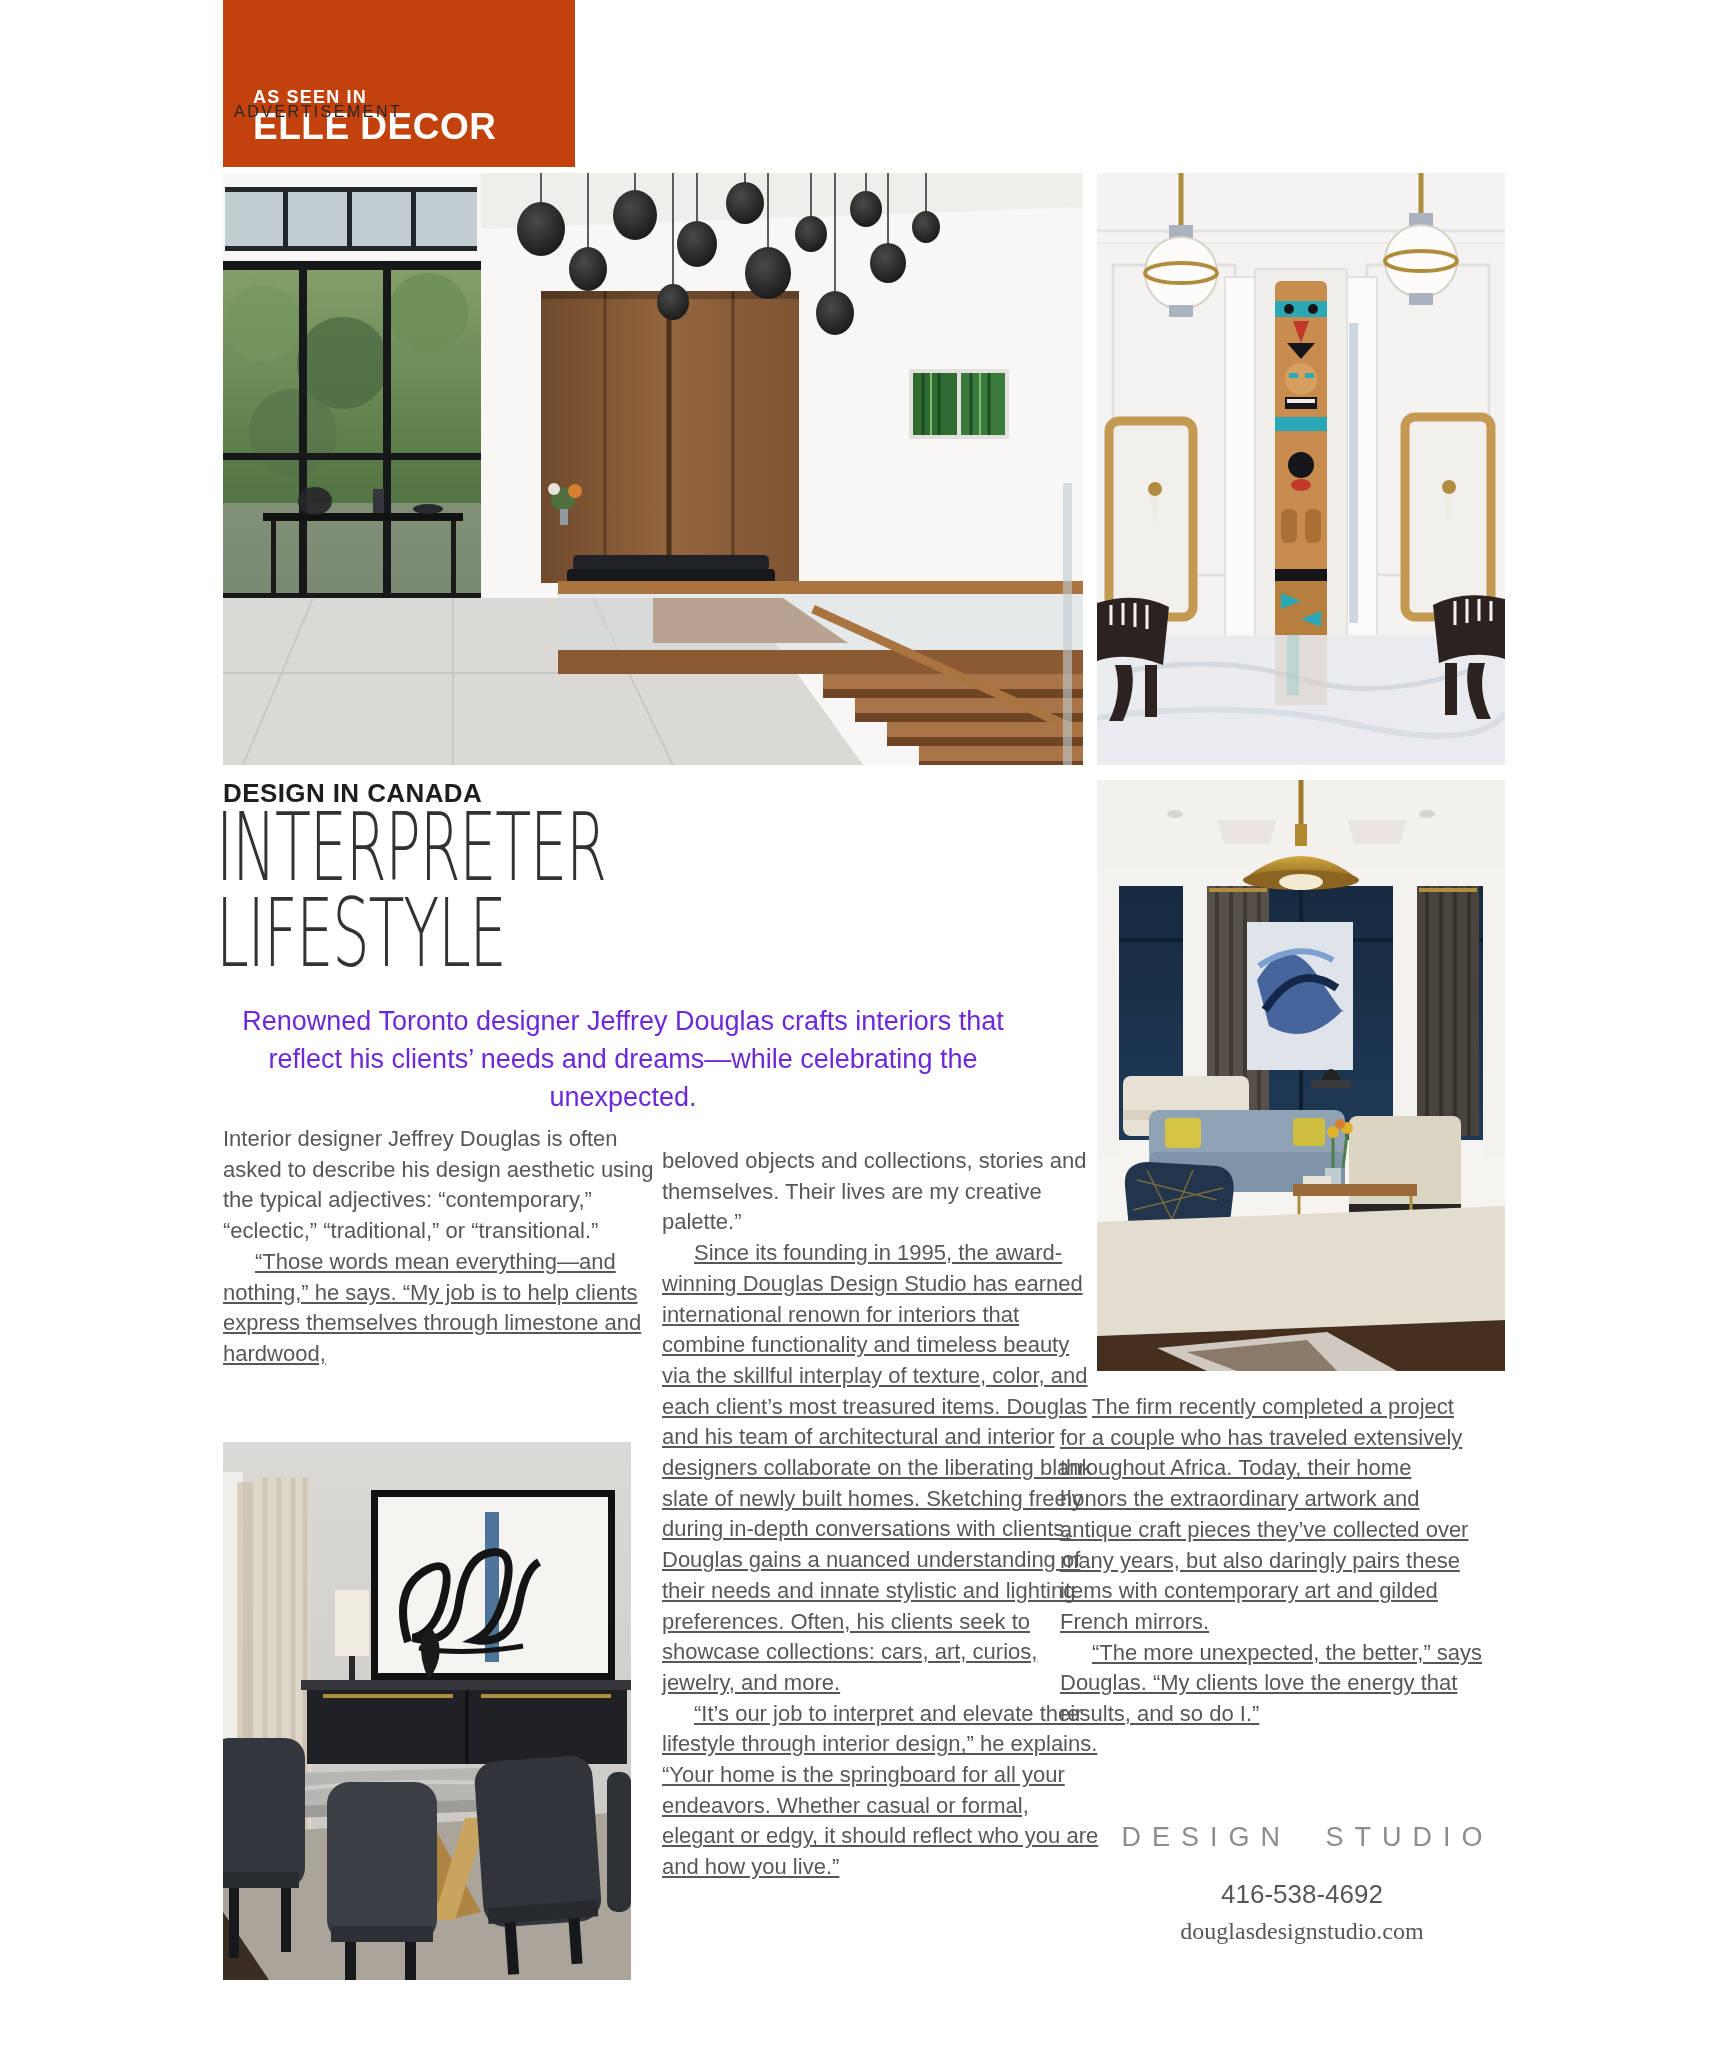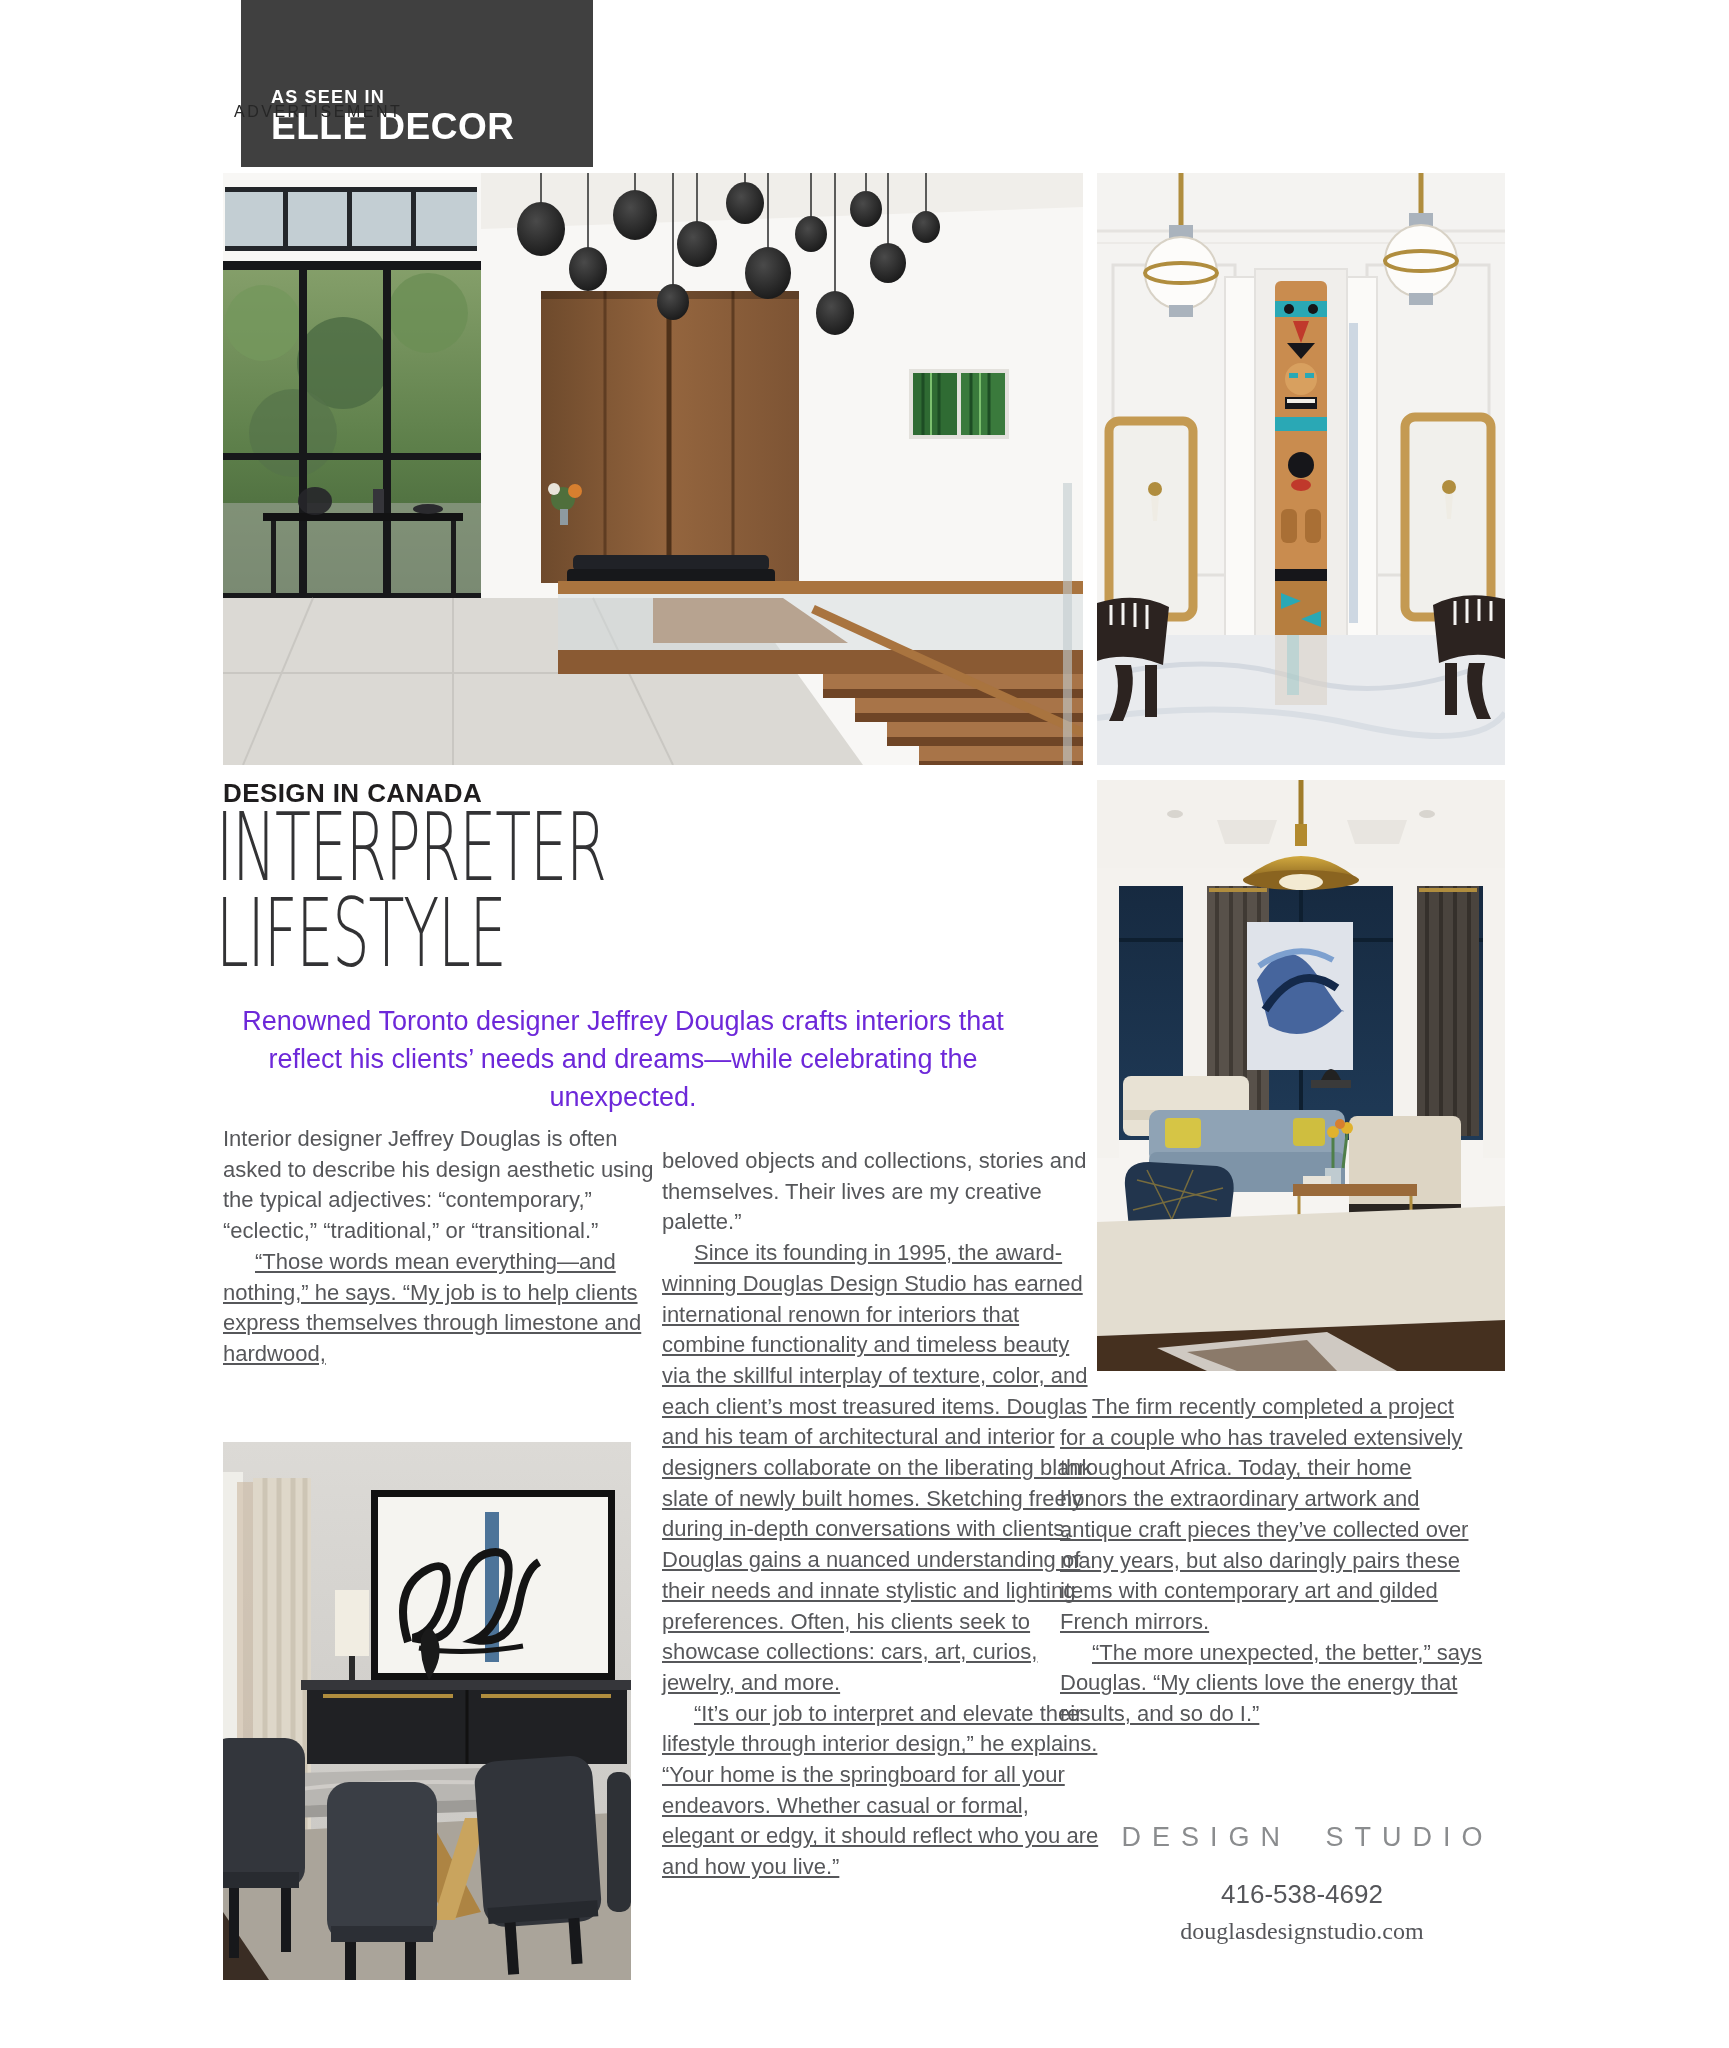--- a/index.html
+++ b/index.html
@@ -1,22 +1,22 @@
 <!DOCTYPE html>
 <html><head>
 <meta charset="utf-8">
 <style>
   html,body{margin:0;padding:0;background:#e9e9e9;}
   .page{position:relative;width:1729px;height:2048px;background:#ffffff;overflow:hidden;
         font-family:"Liberation Sans", sans-serif;}
   .abs{position:absolute;}
 
   
-  .badge{left:223px;top:0;width:352px;height:167px;background:#404040;color:#fff;
-         display:flex;flex-direction:column;justify-content:flex-end;padding:0 0 20px 30px;box-sizing:border-box;margin-left:18px;}
+  .badge{left:223px;top:0;width:352px;height:167px;background:#c2410c;color:#fff;
+         display:flex;flex-direction:column;justify-content:flex-end;padding:0 0 20px 30px;box-sizing:border-box;}
   .badge-kicker{font-size:18px;font-weight:bold;letter-spacing:1.2px;line-height:1.1;}
   .badge-title{font-size:37px;font-weight:bold;letter-spacing:0.5px;line-height:1.05;}
 
   .ad-label{left:223px;top:103px;width:1282px;text-align:left;font-size:16px;
             letter-spacing:2.5px;color:#262626;margin-left:11px;}
 
   
   .photo{overflow:hidden;background:#f4f3f1;}
   .photo svg{display:block;}
   .photo-main{left:223px;top:173px;width:860px;height:592px;}

